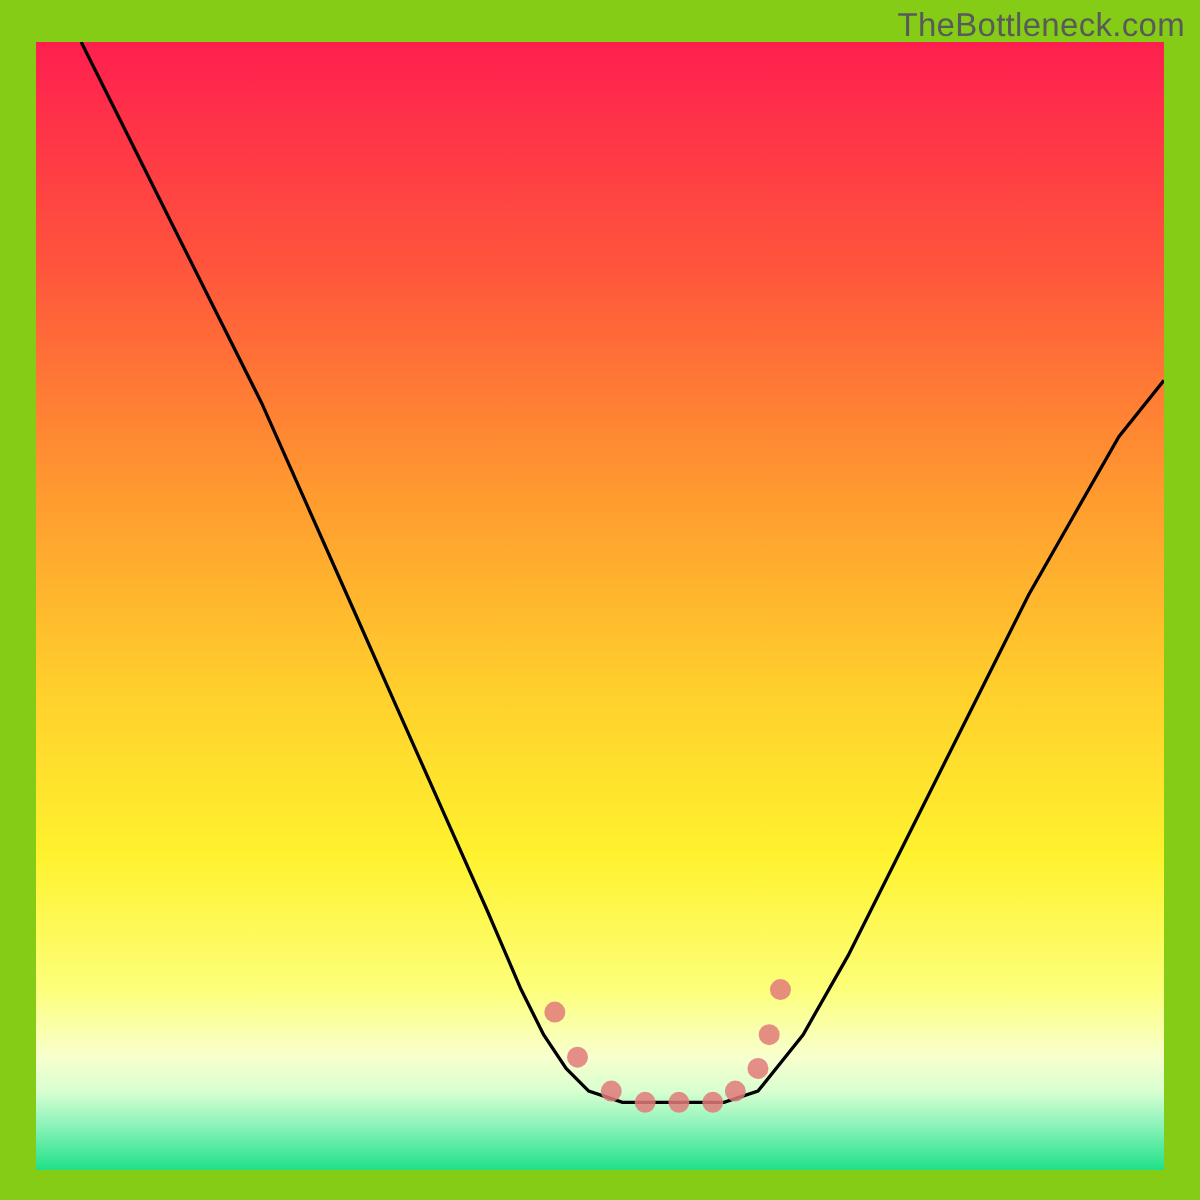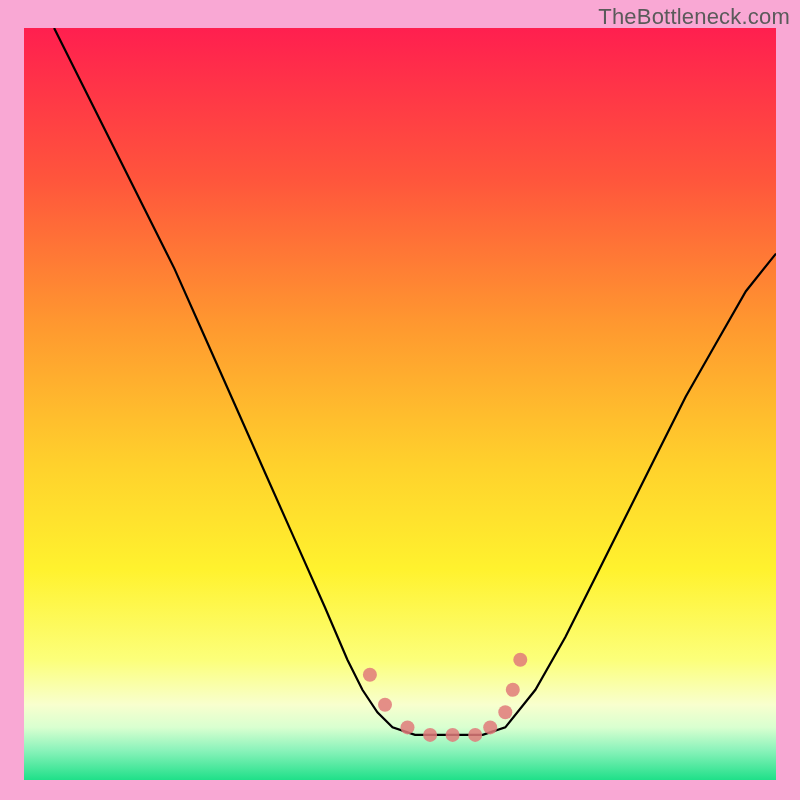--- a/index.html
+++ b/index.html
@@ -8,21 +8,21 @@
     width: 800px;
     height: 800px;
     overflow: hidden;
     background: #000;
     font-family: Arial, Helvetica, sans-serif;
   }
   .outer {
     position: relative;
     width: 800px;
     height: 800px;
-    background: #f9a8d4;
+    background: #84cc16;
   }
   .watermark {
     position: absolute;
     top: 4px;
     right: 10px;
     color: #5a5a5a;
     font-size: 22px;
     font-weight: 500;
     letter-spacing: 0.2px;
     user-select: none;

